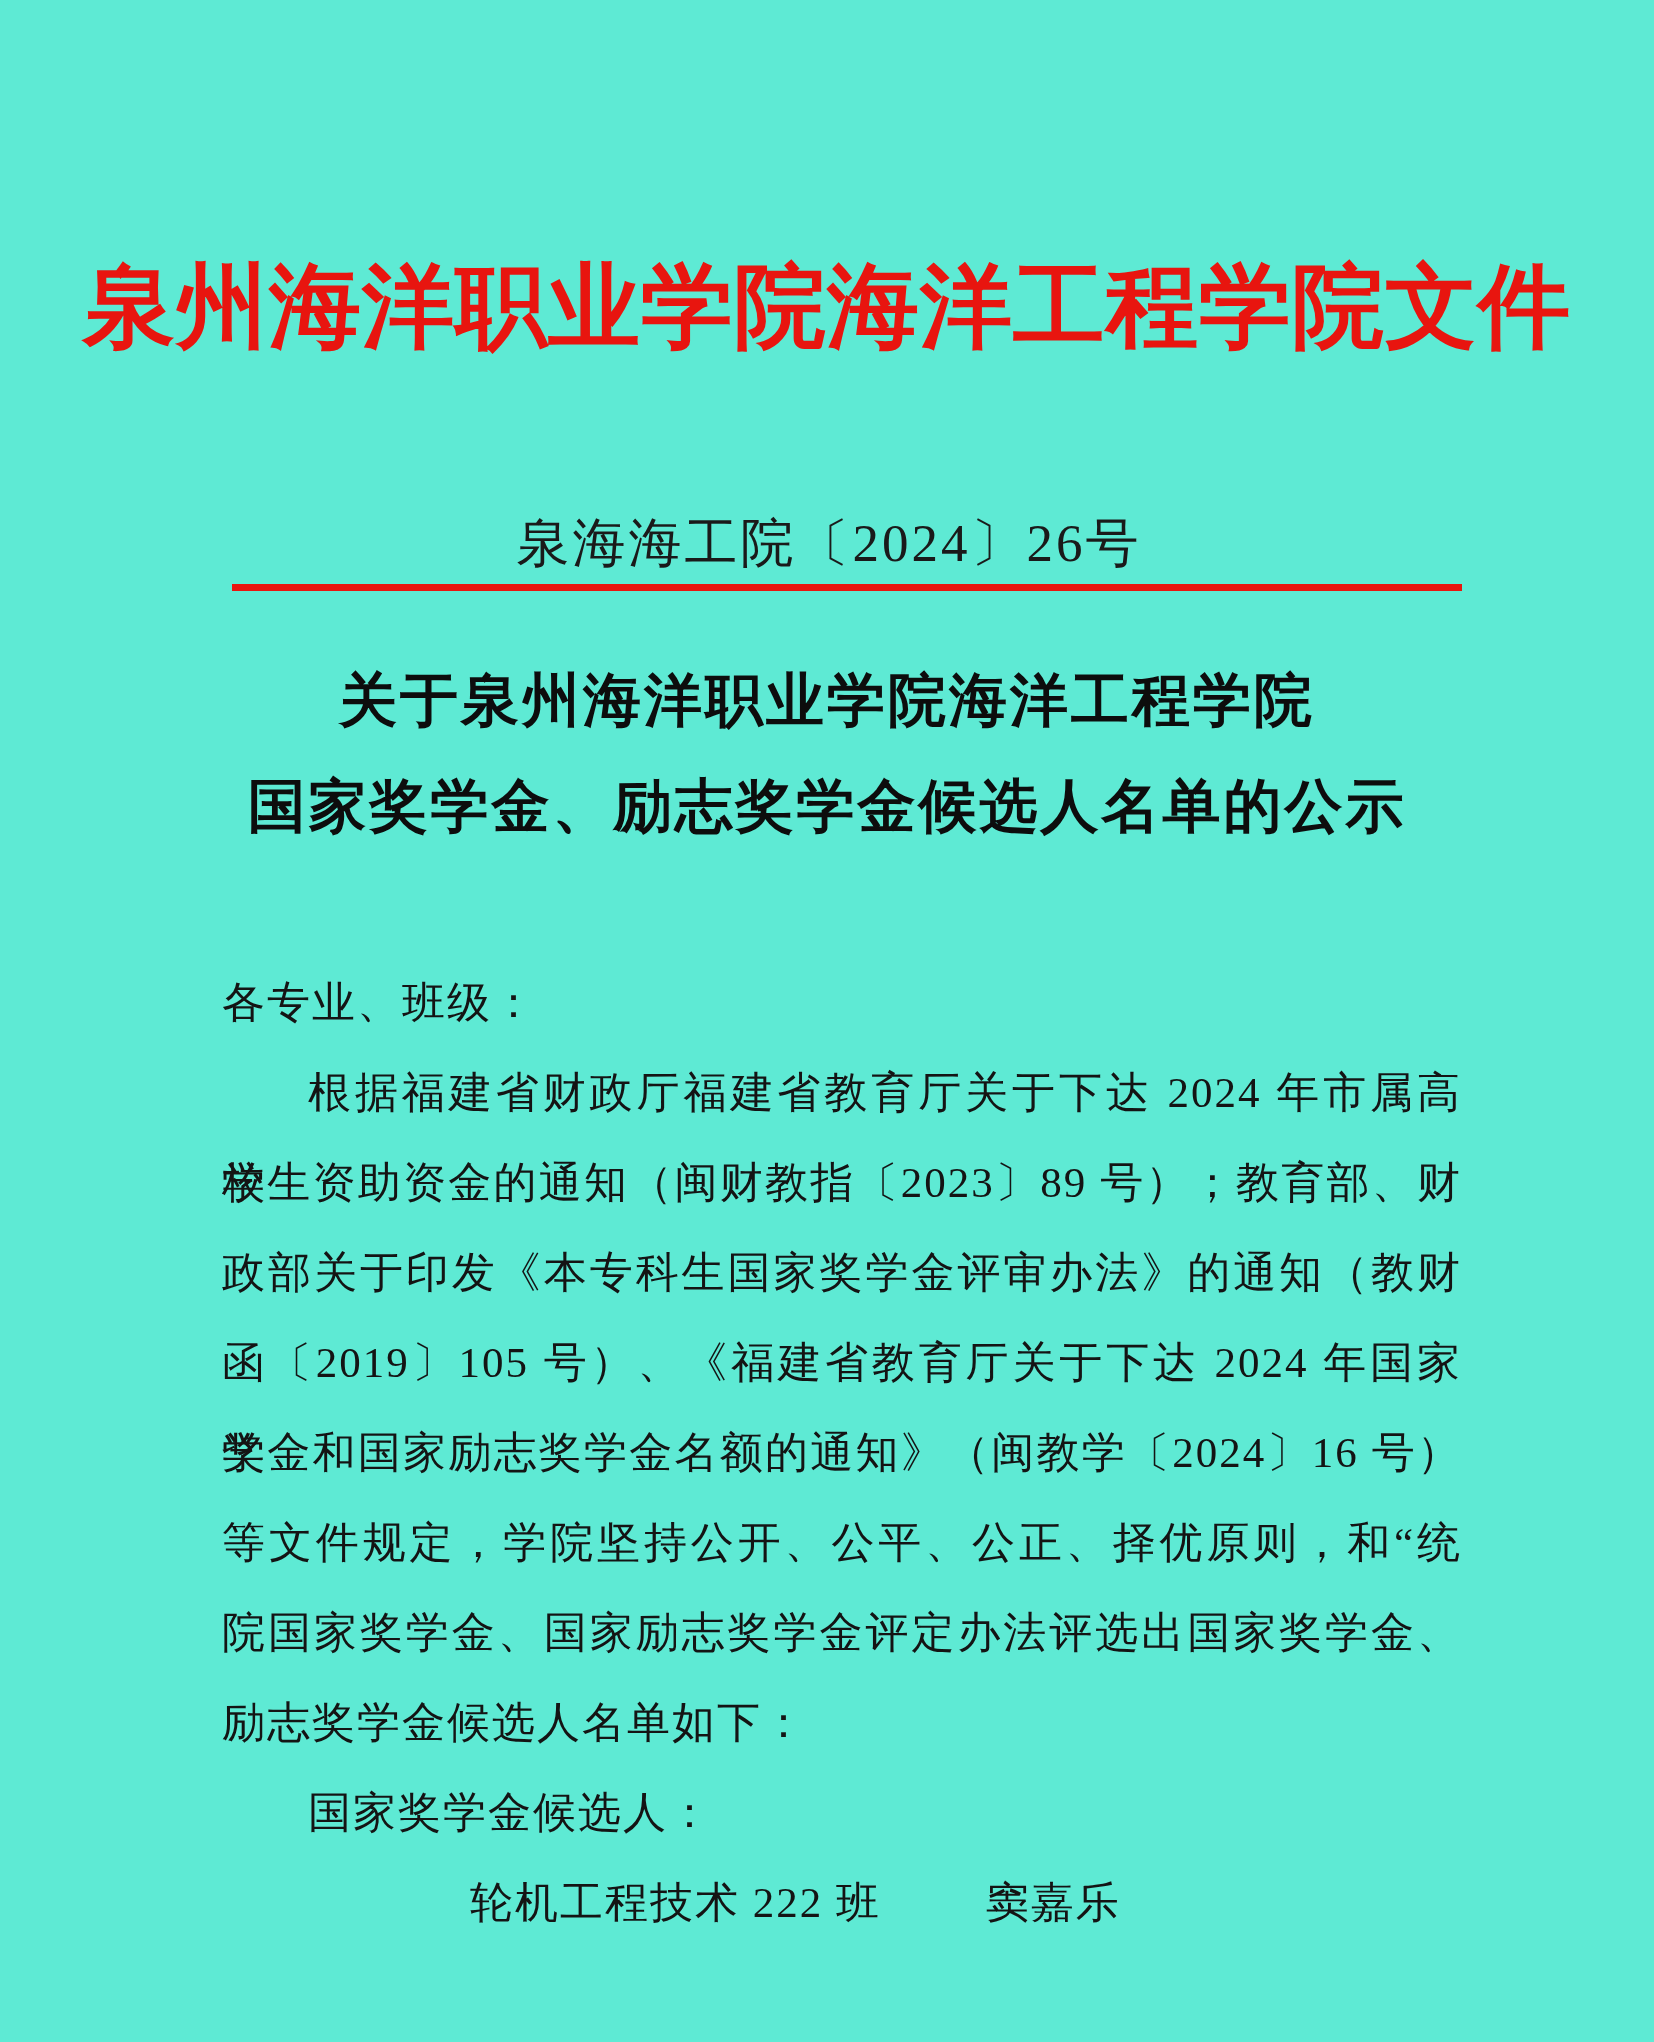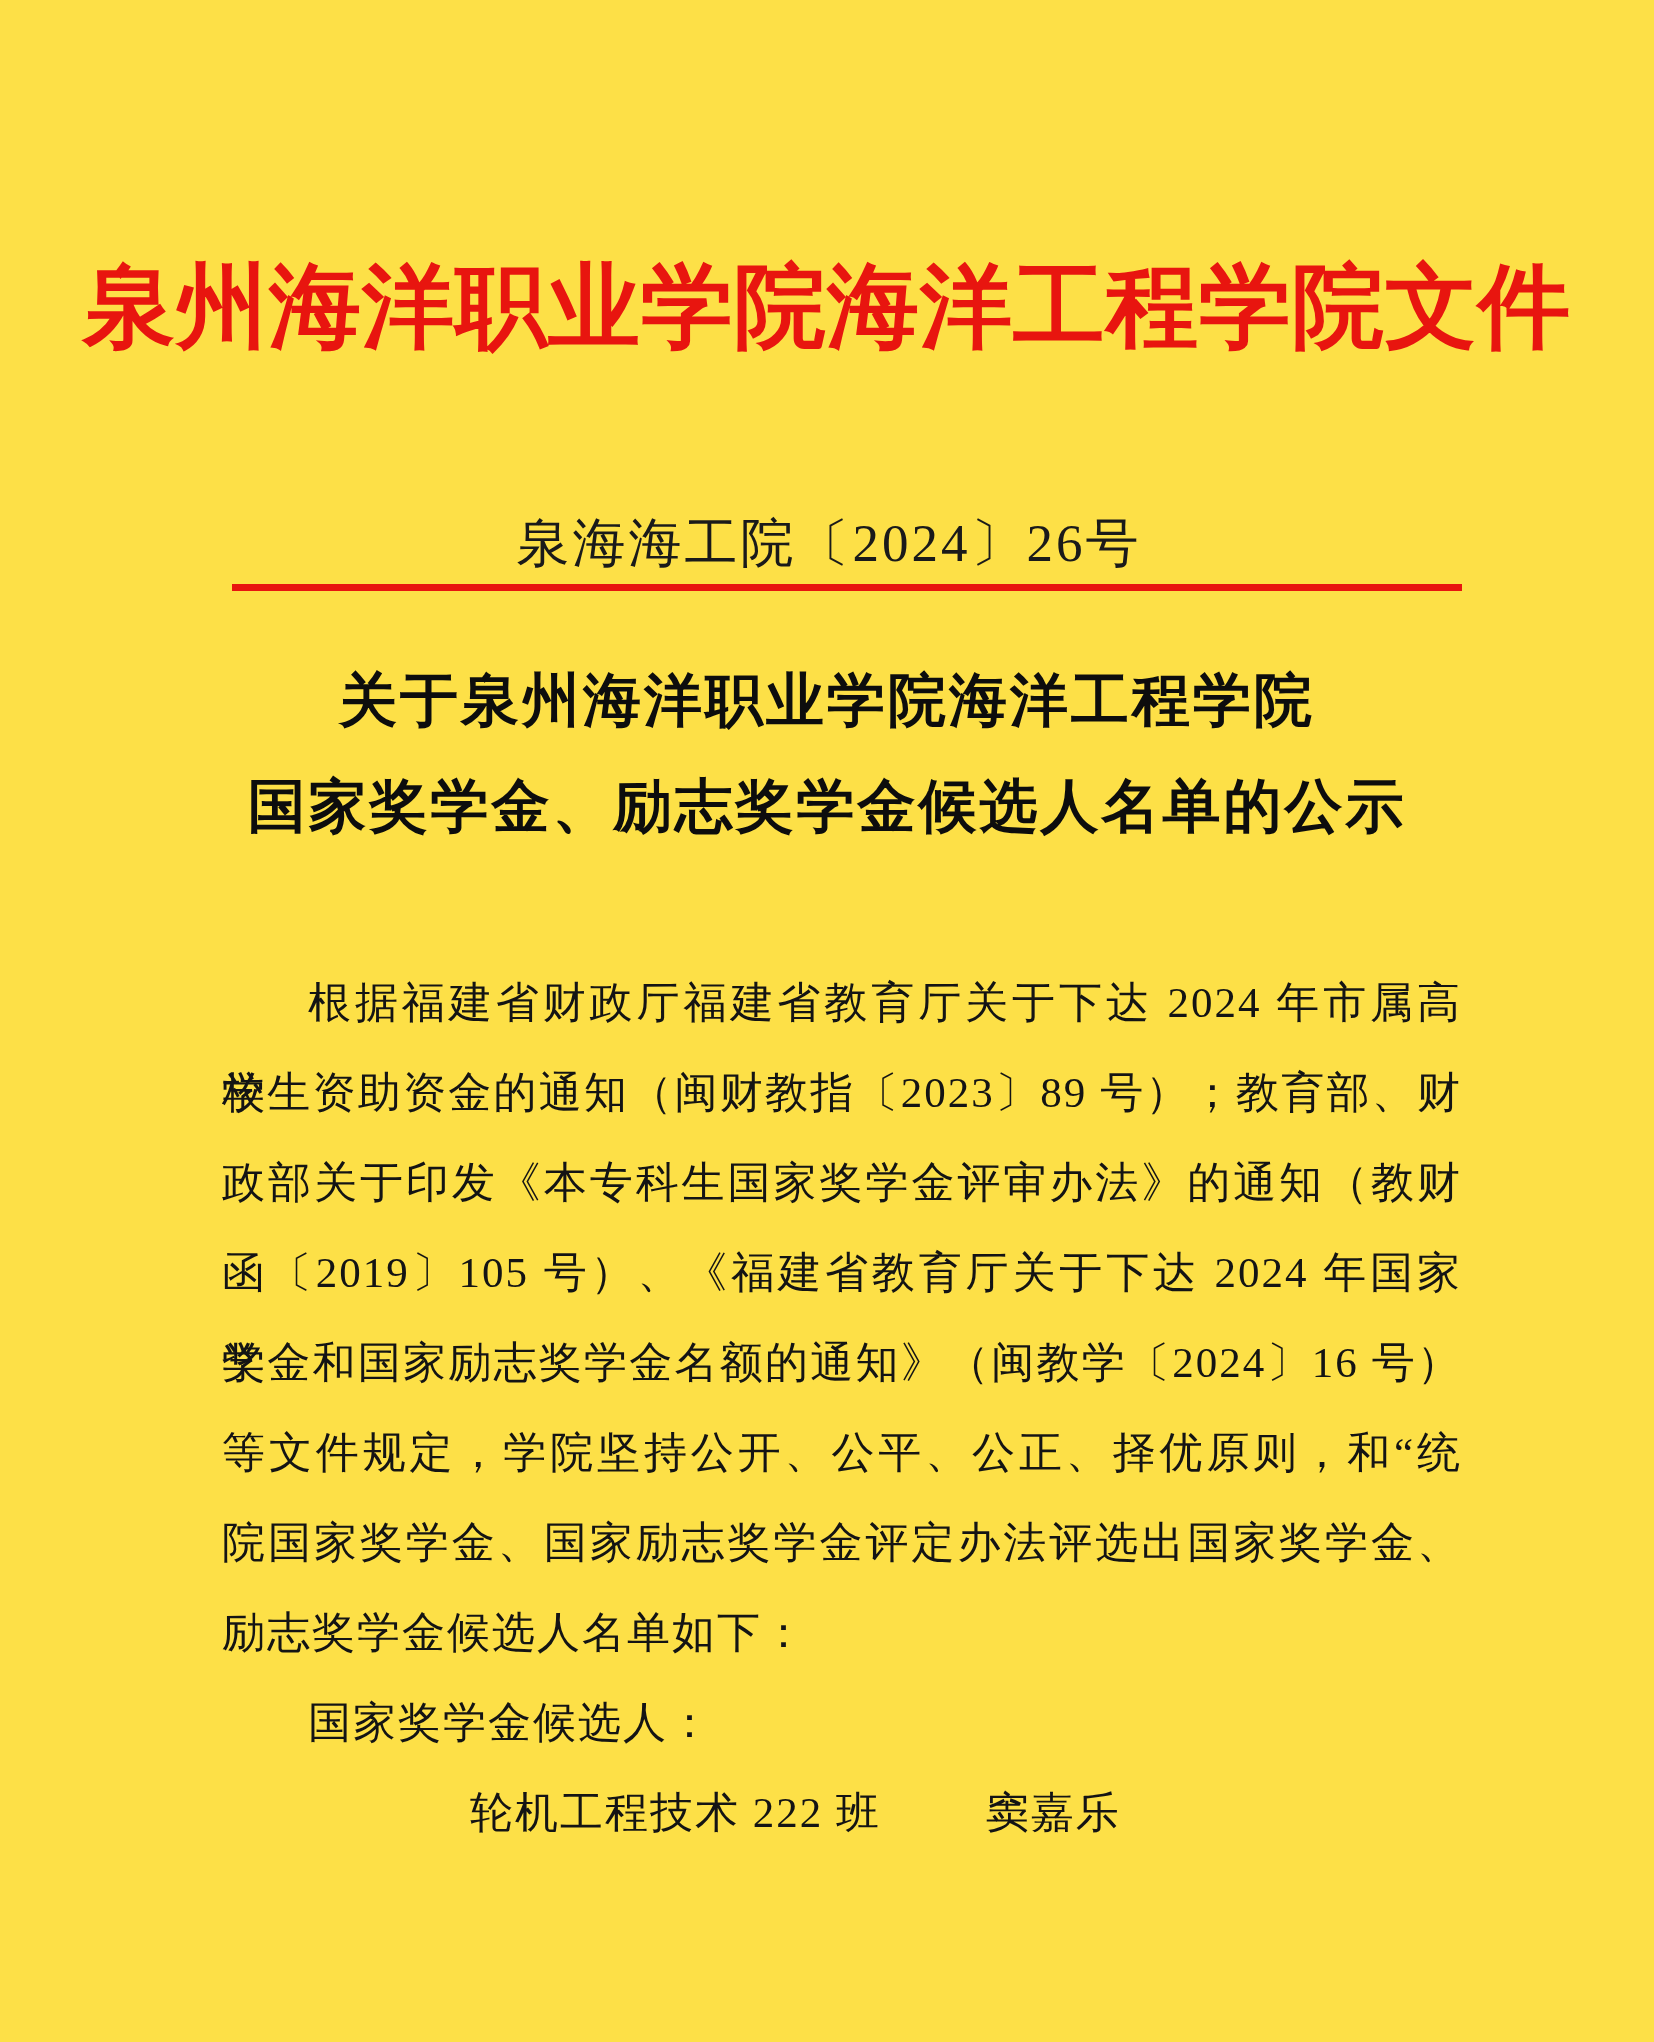--- a/index.html
+++ b/index.html
@@ -11,21 +11,21 @@
     width: 1654px;
     height: 2042px;
     position: relative;
     overflow: hidden;
     font-family: "Liberation Serif", "DejaVu Serif", serif;
     color: #111111;
   }
   .page {
     position: absolute;
     inset: 0;
-    background: #fde047;
+    background: #5eead4;
   }
   
   .header-title {
     position: absolute;
     top: 248px;
     left: 0;
     right: 0;
     text-align: center;
     font-size: 92px;
     font-weight: bold;
@@ -106,20 +106,21 @@
 
   <div class="doc-number">泉海海工院〔2024〕26号</div>
 
   <div class="red-rule"></div>
 
   <div class="title t1">关于泉州海洋职业学院海洋工程学院</div>
 
   <div class="title t2">国家奖学金、励志奖学金候选人名单的公示</div>
 
   <div class="body-block">
+    <div class="line">各专业、班级：</div>
     <div class="line fill indent">根据福建省财政厅福建省教育厅关于下达 2024 年市属高校</div>
     <div class="line fill">学生资助资金的通知（闽财教指〔2023〕89 号）；教育部、财</div>
     <div class="line fill">政部关于印发《本专科生国家奖学金评审办法》的通知（教财</div>
     <div class="line fill">函〔2019〕105 号）、《福建省教育厅关于下达 2024 年国家奖</div>
     <div class="line fill">学金和国家励志奖学金名额的通知》（闽教学〔2024〕16 号）</div>
     <div class="line fill">等文件规定，学院坚持公开、公平、公正、择优原则，和“统</div>
     <div class="line fill">院国家奖学金、国家励志奖学金评定办法评选出国家奖学金、</div>
     <div class="line">励志奖学金候选人名单如下：</div>
     <div class="line indent">国家奖学金候选人：</div>
 

